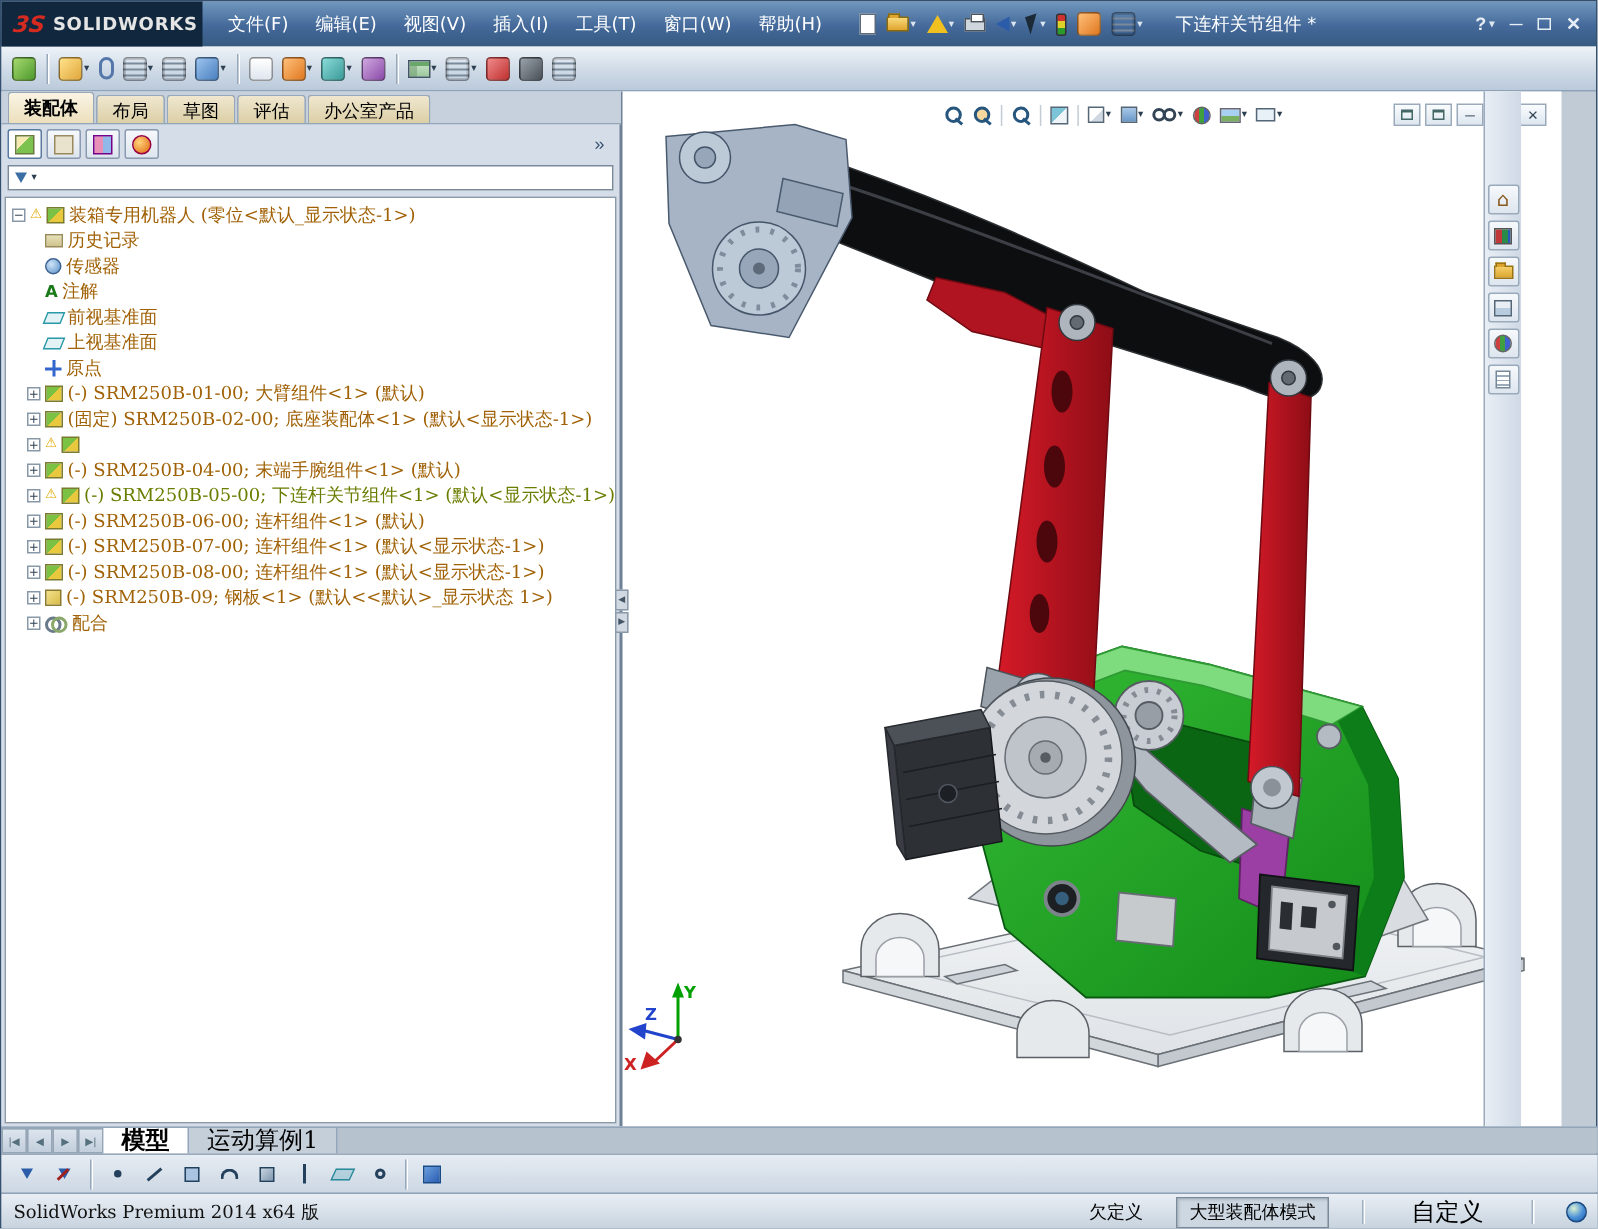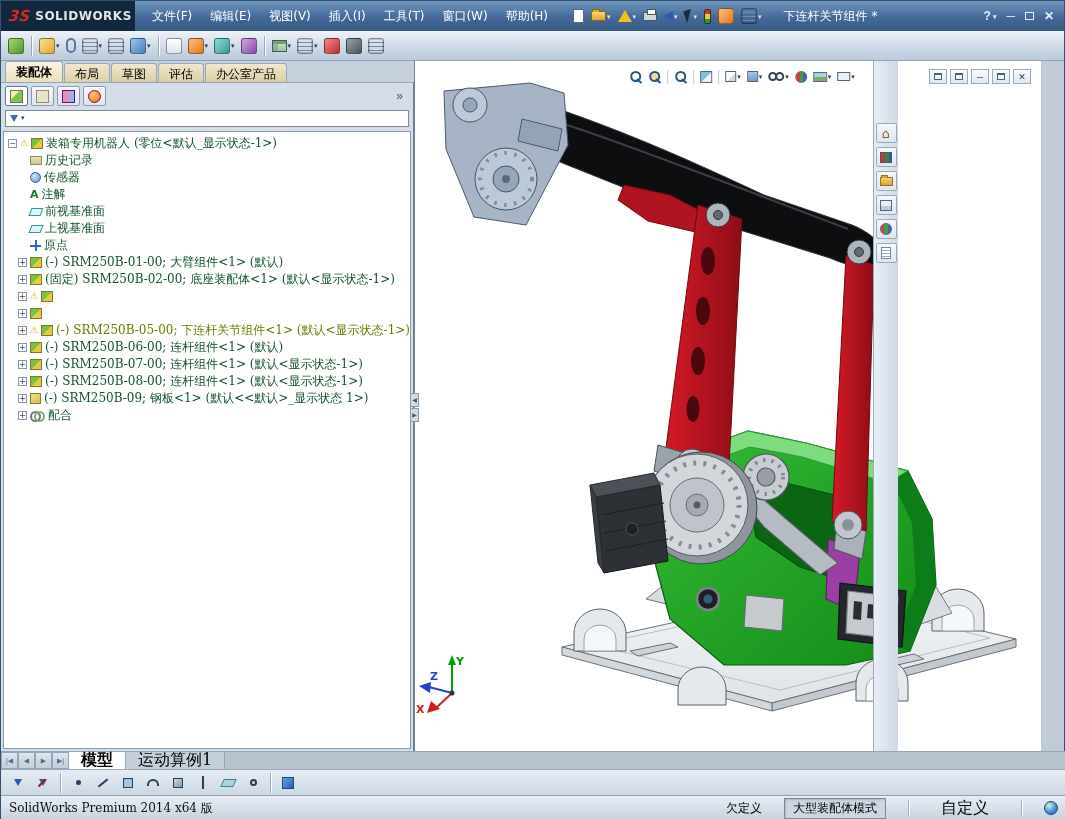--- a/index.html
+++ b/index.html
@@ -48,21 +48,21 @@
   
   #toolbar2 { height:30px; background:linear-gradient(#eef3f8,#ccd8e5 60%,#bbcadb); border-bottom:1px solid #8fa3b8; display:flex; align-items:center; padding-left:5px; gap:2px; }
   .aslot { display:flex; align-items:center; background:transparent; border:none; padding:1px 2px; gap:1px; }
   .tsep { width:1px; height:20px; background:#97a8ba; box-shadow:1px 0 0 #fff; margin:0 3px; }
   .mateic { width:10px; height:15px; border:2px solid #5577aa; border-radius:5px; display:inline-block; }
   .tableic { width:15px; height:12px; border:1px solid #456; display:inline-block;
     background:linear-gradient(#cfe4cf,#9cc89c), linear-gradient(#0000,#0000); background-color:#d8ecd8;
     box-shadow:inset 0 3px 0 #6aa86a, inset 5px 0 0 rgba(90,140,90,.4); }
 
   
-  #main { position:absolute; top:60px; left:0; width:897px; height:690px; background:#ccd6e1; }
+  #main { position:absolute; top:60px; left:0; width:1013px; height:690px; background:#ccd6e1; }
 
   
   #cmdtabs { position:absolute; top:0; left:0; width:413px; height:22px; background:#c6d1dd; border-bottom:1px solid #93a5b8; display:flex; align-items:flex-end; padding-left:4px; gap:1px; font-family:"DejaVu Serif",serif; }
   .ctab { height:19px; padding:2px 10px 1px; border:1px solid #98a8b8; border-bottom:none; border-radius:3px 3px 0 0; background:linear-gradient(#efe7cf,#dccfa6); font-size:12px; white-space:nowrap; }
   .ctab.active { background:linear-gradient(#faf4e4,#ecdfbc); font-weight:bold; height:21px; }
 
   
   #panel { position:absolute; top:22px; left:0; width:413px; height:668px; background:#d5dee8; border-right:1px solid #6e8096; }
   .ptabs { height:26px; display:flex; align-items:center; padding:2px 4px; gap:3px; }
   .ptbtn { width:23px; height:20px; border:1px solid #8a9ab0; border-radius:2px; background:linear-gradient(#f6f9fc,#dde5ee); display:flex; align-items:center; justify-content:center; padding:0; }
@@ -75,21 +75,21 @@
   .filterrow { height:20px; padding:1px 4px; }
   .filterbox { height:17px; background:#fff; border:1px solid #7a8a9a; display:flex; align-items:center; gap:3px; padding:0 4px; }
   .funnel { width:0; height:0; border-left:4px solid transparent; border-right:4px solid transparent; border-top:7px solid #3a6ea5; display:inline-block; }
   .funnel.bl { border-top-color:#2a5caa; }
   .filter-input { flex:1; border:none; outline:none; font-size:11px; height:13px; }
 
   .tree { position:absolute; top:48px; left:2px; right:2px; bottom:2px; background:#fff; border:1px solid #8a9aa8; overflow:hidden; padding-top:3px; font-family:"DejaVu Serif",serif; }
   .trow { display:flex; align-items:center; height:17px; gap:3px; padding-left:26px; white-space:nowrap; cursor:default; }
   .trow.has-exp { padding-left:14px; }
   .trow.root { padding-left:4px; }
-  .trow .lbl { font-size:12px; color:#14532d; }
+  .trow .lbl { font-size:12px; color:#a16207; }
   .trow.olive .lbl { color:#6b7d00; }
   .exp { width:9px; height:9px; flex:none; border:1px solid #8898a8; background:#fff; font-size:8px; line-height:7px; text-align:center; color:#345; font-family:"DejaVu Sans",sans-serif; }
   .warn { color:#e0a800; font-size:9px; line-height:1; flex:none; }
   .ic { flex:none; display:inline-block; }
   .ic-asm { width:12px; height:11px; border:1px solid #7a7a30; background:linear-gradient(135deg,#7bc143 50%,#e8c93e 50%); }
   .ic-hist { width:12px; height:9px; background:linear-gradient(#e8e0b8,#cfc48e); border:1px solid #9a8c5a; }
   .ic-sens { width:11px; height:11px; border-radius:50%; background:radial-gradient(circle at 35% 35%,#cfe4f8,#5a90c8); border:1px solid #3a6090; }
   .ic-ann { color:#1a7a1a; font-weight:bold; font-size:11px; font-family:"DejaVu Sans",sans-serif; line-height:1; }
   .ic-plane { width:12px; height:8px; border:1px solid #2a9aa8; background:rgba(70,170,185,.15); transform:skewX(-22deg); }
   .ic-origin { width:11px; height:11px; background:
@@ -371,20 +371,21 @@
           <span class="lbl">(固定) SRM250B-02-00; 底座装配体&lt;1&gt; (默认&lt;显示状态-1&gt;)</span>
         </div>
         <div class="trow has-exp olive">
           <span class="exp">+</span>
           <span class="warn">⚠</span>
           <span class="ic ic-asm"></span>
         </div>
         <div class="trow has-exp">
           <span class="exp">+</span>
           <span class="ic ic-asm"></span>
+          <span class="lbl">(-) SRM250B-04-00; 末端手腕组件&lt;1&gt; (默认)</span>
         </div>
         <div class="trow has-exp olive">
           <span class="exp">+</span>
           <span class="warn">⚠</span>
           <span class="ic ic-asm"></span>
           <span class="lbl">(-) SRM250B-05-00; 下连杆关节组件&lt;1&gt; (默认&lt;显示状态-1&gt;)</span>
         </div>
         <div class="trow has-exp">
           <span class="exp">+</span>
           <span class="ic ic-asm"></span>

